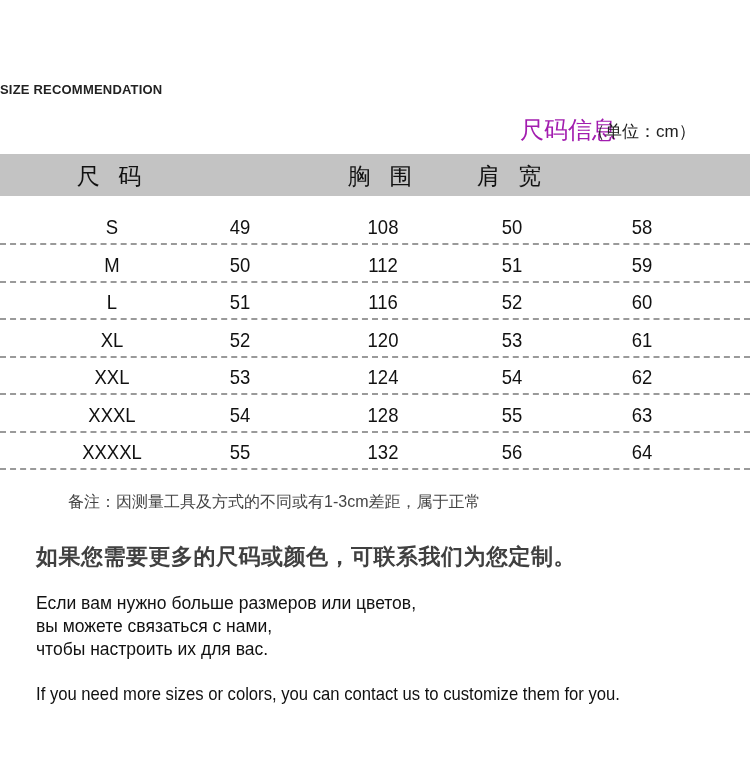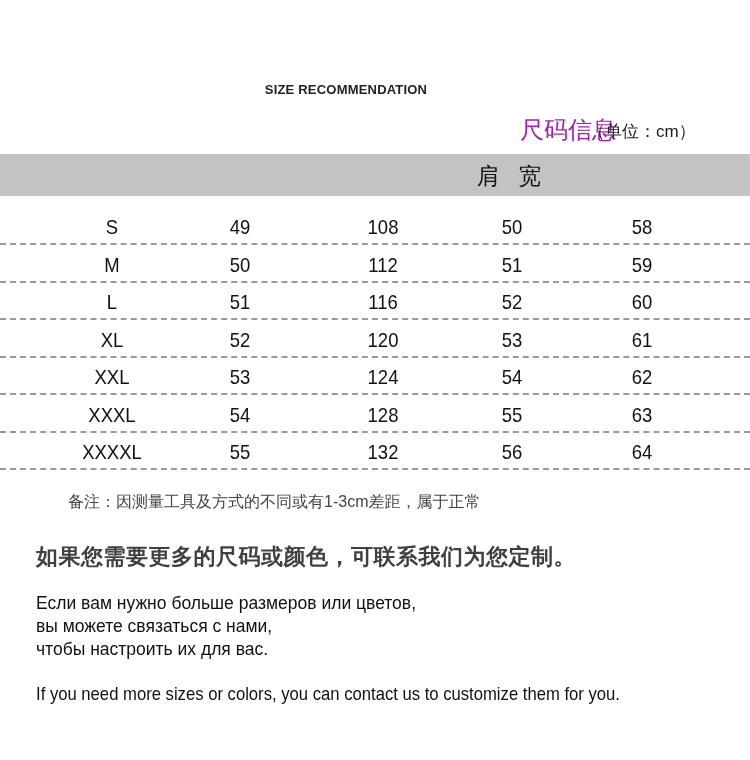--- a/index.html
+++ b/index.html
@@ -1,18 +1,18 @@
 <!DOCTYPE html>
 <html><head>
 <meta charset="utf-8">
 <style>
   html, body { margin: 0; padding: 0; background: #ffffff; }
   body { width: 750px; height: 760px; position: relative; overflow: hidden; font-family: "Liberation Sans", "DejaVu Sans", sans-serif; color: #111; }
   .abs { position: absolute; }
-  .title-en { left: 16px; width: 660px; top: 82px; text-align: center; font-size: 13px; font-weight: bold; letter-spacing: 0.2px; color: #222; }
+  .title-en { left: 0; width: 660px; top: 82px; font-size: 13px; font-weight: bold; letter-spacing: 0.2px; color: #222; }
   .title-cn { left: 0; width: 616px; top: 114px; text-align: right; font-size: 24px; color: #a21caf; }
   .unit { left: 580px; top: 120px; font-size: 17px; color: #222; margin-left: 8px; }
   .header-bar { left: 0; top: 154px; width: 750px; height: 42px; background: #c3c3c3; }
   .hcell { position: absolute; top: 0; height: 42px; line-height: 44px; text-align: center; font-size: 23px; letter-spacing: 6px; color: #111; }
   .row { position: absolute; left: 0; width: 750px; height: 37.5px; border-bottom: 2px dashed #9a9a9a; box-sizing: border-box; }
   .cell { position: absolute; top: 0; height: 36px; line-height: 40px; text-align: center; font-family: "Liberation Sans Narrow", "Liberation Sans", sans-serif; font-size: 21px; color: #111; transform: scaleX(0.88); }
   .c0 { left: 62px; width: 100px; }
   .c1 { left: 190px; width: 100px; }
   .c2 { left: 333px; width: 100px; }
   .c3 { left: 462px; width: 100px; }
@@ -23,20 +23,22 @@
   .en { left: 36px; top: 683px; font-size: 18.5px; color: #111; transform-origin: left top; transform: scaleX(0.9); white-space: nowrap; }
 </style>
 </head>
 <body>
 
 <div class="abs title-en">SIZE RECOMMENDATION</div>
 <div class="abs title-cn">尺码信息</div>
 <div class="abs unit">（单位：cm）</div>
 
 <div class="abs header-bar">
+  <div class="hcell c0">尺 码</div>
+  <div class="hcell c2">胸 围</div>
   <div class="hcell c3">肩 宽</div>
 </div>
 
 <div>
   <div class="row" style="top:207px">
     <div class="cell c0">S</div>
     <div class="cell c1">49</div>
     <div class="cell c2">108</div>
     <div class="cell c3">50</div>
     <div class="cell c4">58</div>

